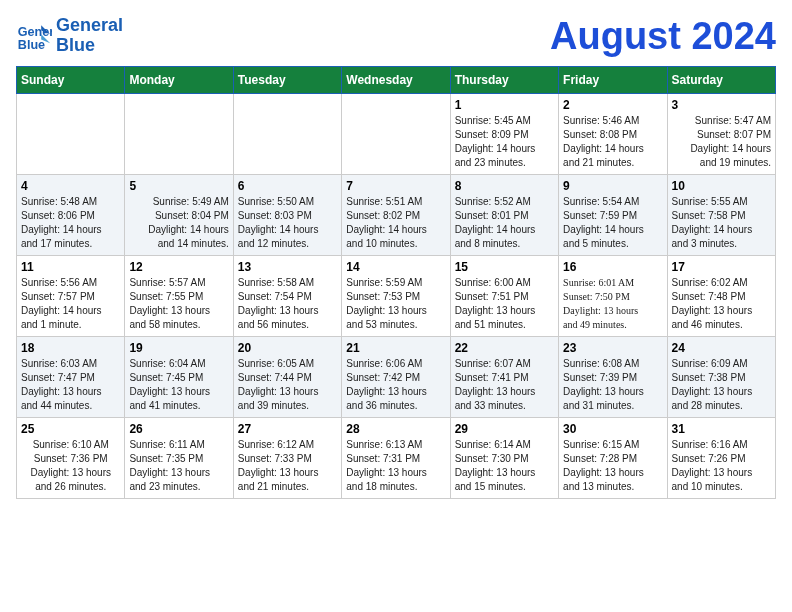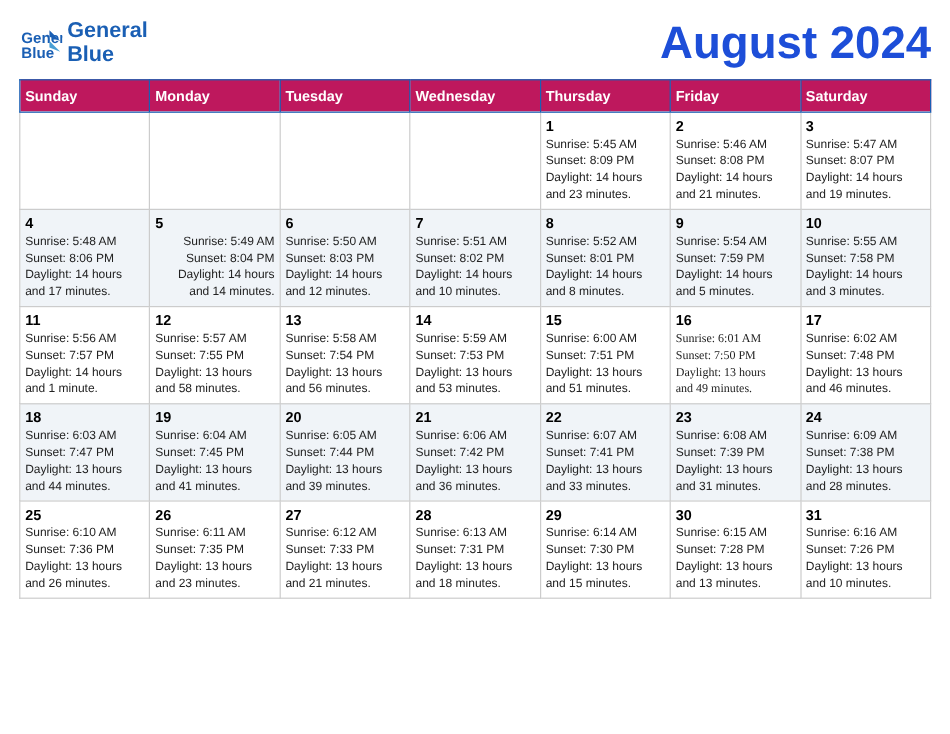--- a/index.html
+++ b/index.html
@@ -45,21 +45,21 @@
     .calendar-subtitle {
       font-size: 15px;
       color: #444;
     }
     table {
       width: 100%;
       border-collapse: collapse;
       font-size: 11px;
     }
     thead th {
-      background: #be185d;
+      background: #15803d;
       color: #fff;
       padding: 6px 4px;
       text-align: left;
       font-size: 12px;
       font-weight: bold;
       border: 1px solid #1a5fb4;
     }
     tbody td {
       border: 1px solid #ccc;
       vertical-align: top;
@@ -133,21 +133,21 @@
         </td>
         <td>
           <div class="day-num">2</div>
           <div class="day-info" style="white-space: pre-line;">Sunrise: 5:46 AM
 Sunset: 8:08 PM
 Daylight: 14 hours
 and 21 minutes.</div>
         </td>
         <td>
           <div class="day-num">3</div>
-          <div class="day-info" style="white-space: pre-line;">Sunrise: 5:47 AM
+          <div class="day-info" style="white-space: pre-line; text-align: right;">Sunrise: 5:47 AM
 Sunset: 8:07 PM
 Daylight: 14 hours
 and 19 minutes.</div>
         </td>
       </tr>
       <tr>
         <td>
           <div class="day-num">4</div>
           <div class="day-info" style="white-space: pre-line;">Sunrise: 5:48 AM
 Sunset: 8:06 PM
@@ -295,21 +295,21 @@
           <div class="day-num">24</div>
           <div class="day-info" style="white-space: pre-line;">Sunrise: 6:09 AM
 Sunset: 7:38 PM
 Daylight: 13 hours
 and 28 minutes.</div>
         </td>
       </tr>
       <tr>
         <td>
           <div class="day-num">25</div>
-          <div class="day-info" style="white-space: pre-line;">Sunrise: 6:10 AM
+          <div class="day-info" style="white-space: pre-line; text-align: center;">Sunrise: 6:10 AM
 Sunset: 7:36 PM
 Daylight: 13 hours
 and 26 minutes.</div>
         </td>
         <td>
           <div class="day-num">26</div>
           <div class="day-info" style="white-space: pre-line;">Sunrise: 6:11 AM
 Sunset: 7:35 PM
 Daylight: 13 hours
 and 23 minutes.</div>

